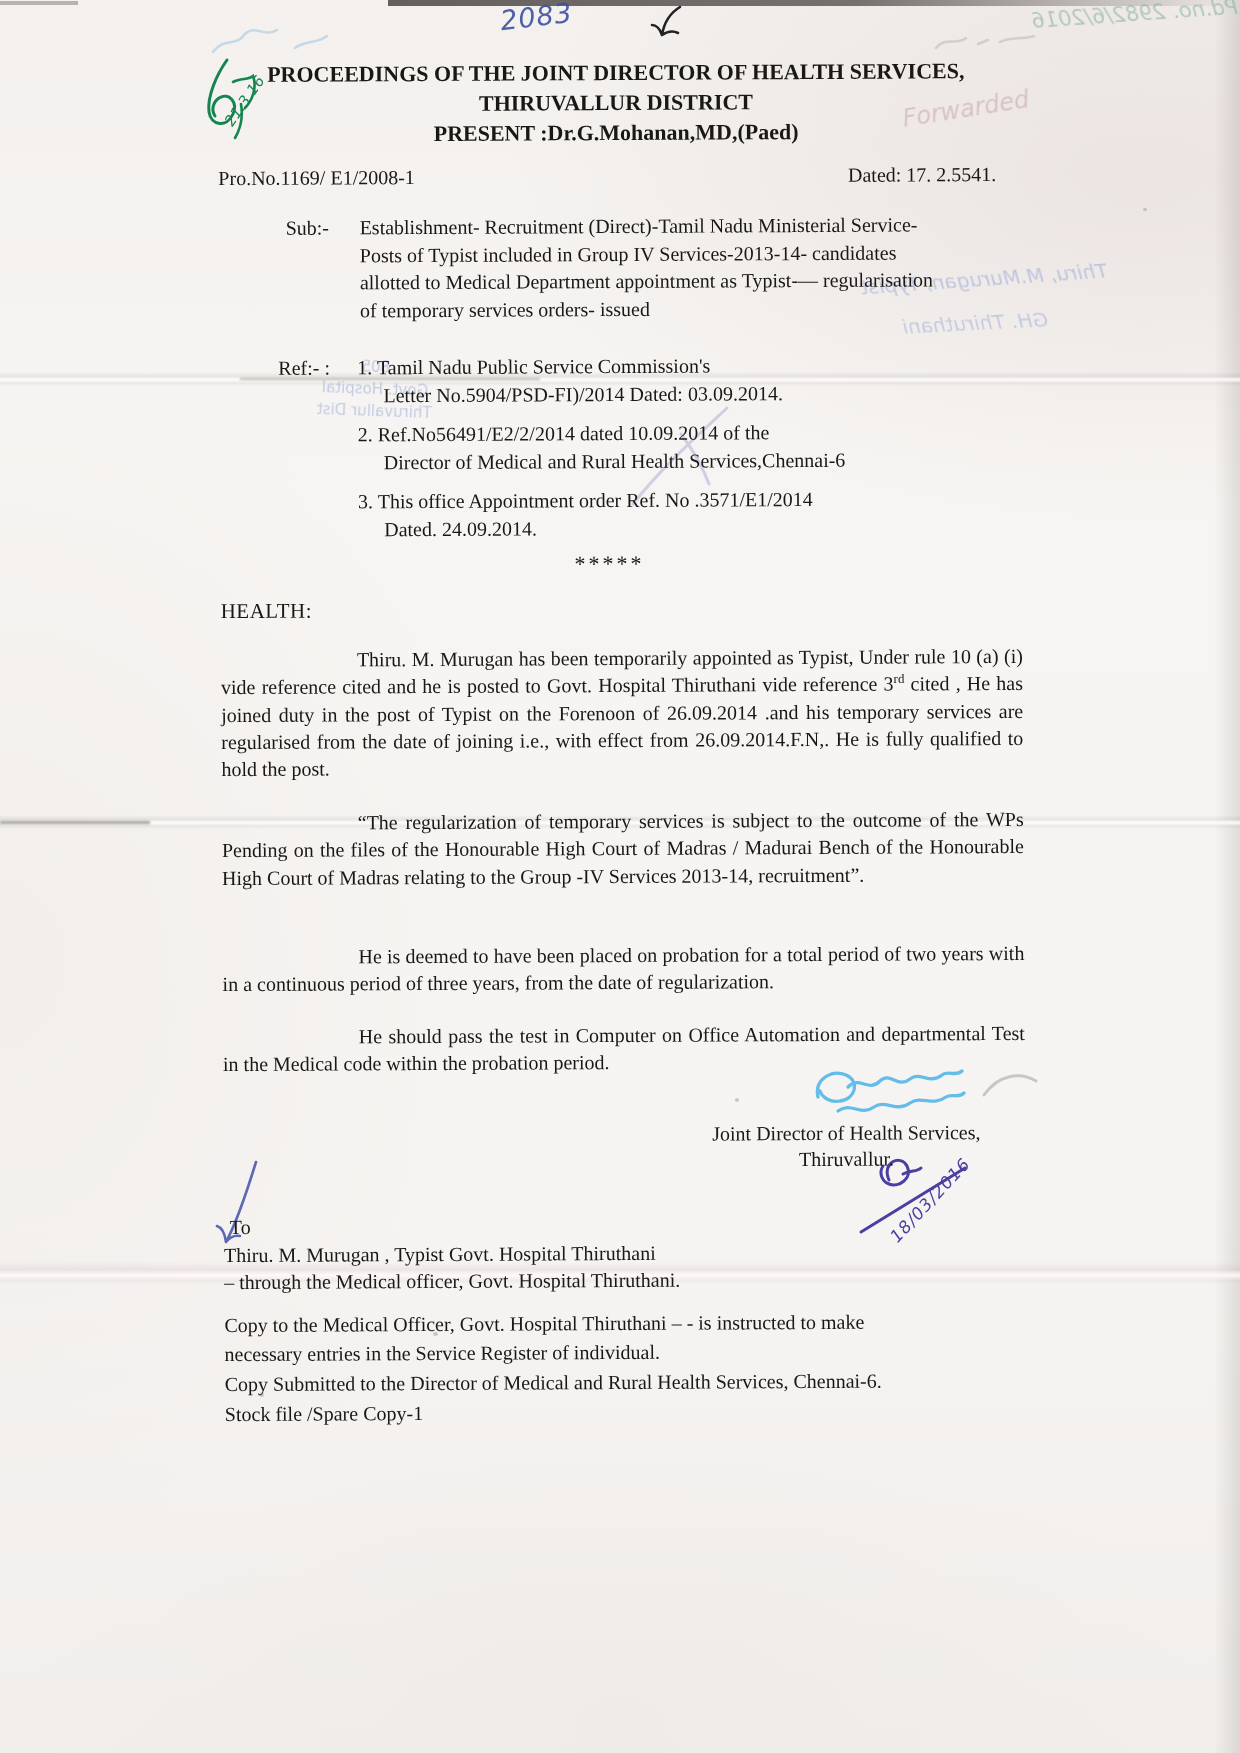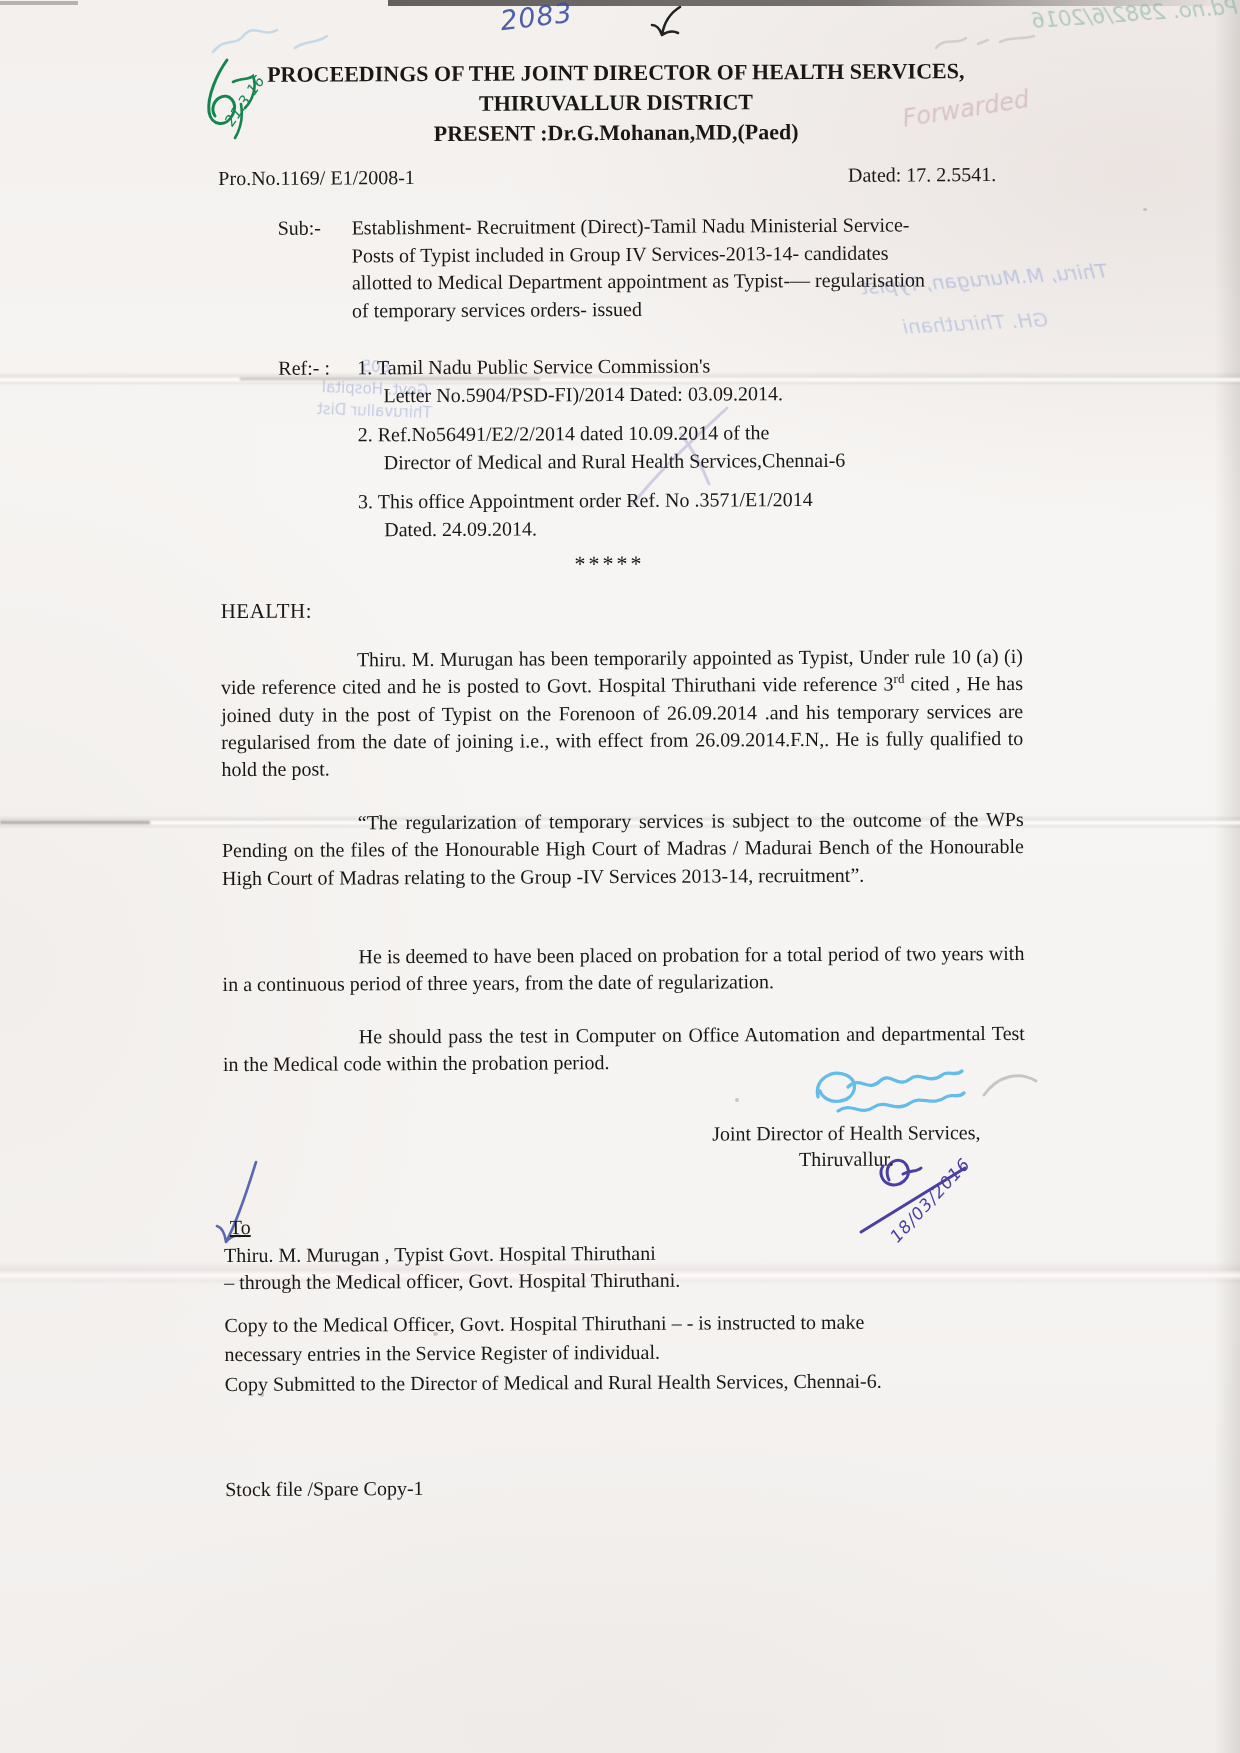--- a/index.html
+++ b/index.html
@@ -37,45 +37,45 @@
     background:rgba(70,64,60,.45); filter:blur(1px); }
   .crease-3 { top:1262px; height:22px;
     background:linear-gradient(180deg, rgba(196,162,166,0) 0%, rgba(196,162,166,0.18) 35%,
       rgba(255,252,252,0.8) 60%, rgba(196,162,166,0.12) 85%, rgba(196,162,166,0) 100%); }
 
   .title-block { top:58px; left:170px; width:900px; text-align:center;
     font-weight:bold; font-size:22px; line-height:30px; }
   .proc-row { top:163px; left:222px; width:778px; display:flex; justify-content:space-between; }
 
   .subject-row { top:213px; left:281px; display:flex; }
-  .subject-row .sec-label { width:74px; flex:none; }
+  .subject-row .sec-label { width:74px; flex:none;margin-left:8px; }
   .reference-row { top:353px; left:281px; display:flex; }
   .reference-row .sec-label { width:79px; flex:none; }
   .ref-item { margin-bottom:12px; }
   .ref-item .l2 { padding-left:26px; }
 
   .stars { top:551px; left:222px; width:778px; text-align:center; font-size:22px; letter-spacing:3px; }
   .order-heading { top:596px; left:222px; font-size:21px; letter-spacing:.5px; }
 
   .para { left:222px; width:802px; text-align:justify; text-indent:136px; font-size:20px; line-height:27.3px; }
   .para sup { font-size:13px; line-height:0; }
   .para-1 { top:625px; }
   .para-2 { top:788px; }
   .para-3 { top:922px; }
   .para-4 { top:1002px; }
 
   .sig-block { top:1121px; left:690px; width:310px; text-align:center; font-size:20px; line-height:26px; }
 
-  .to-label { top:1212px; left:228px;text-decoration:underline; }
+  .to-label { top:1212px; left:228px; }
   .addr-1 { top:1240px; left:222px; }
   .addr-2 { top:1267px; left:222px; }
   .copy-1a { top:1310px; left:222px; }
   .copy-1b { top:1339px; left:222px; }
   .copy-2  { top:1369px; left:222px; }
-  .stock   { top:1474px; left:222px; }
+  .stock   { top:1399px; left:222px; }
 
   
   .hw { font-family:"DejaVu Sans", sans-serif; font-style:italic; }
   .hw-2083 { top:1px; left:500px; color:#3c50a2; font-size:27px; letter-spacing:1px;
     transform:rotate(-7deg); opacity:.9; }
   .hw-green-date { top:92px; left:216px; color:#15854f; font-size:15px; transform:rotate(-55deg); }
   .hw-receipt-date { top:1190px; left:876px; color:#4a3fa2; font-size:17px; letter-spacing:1px;
     transform:rotate(-47deg); }
 
   .bleed { filter:blur(0.6px); pointer-events:none; }

